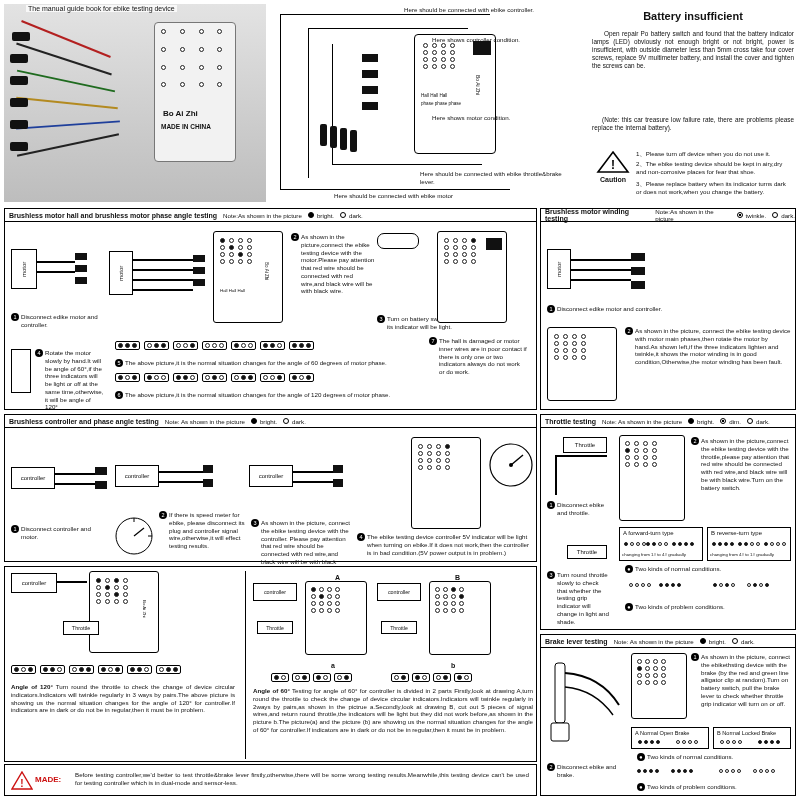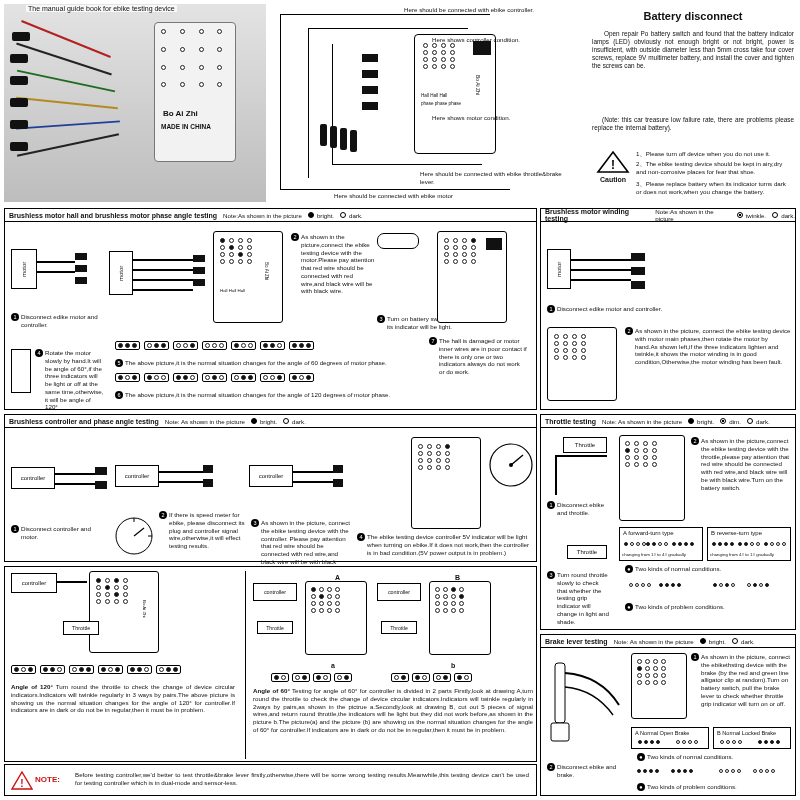--- a/index.html
+++ b/index.html
@@ -260,21 +260,21 @@
     <div class="connblk" style="left:78px;top:126px;width:7px;height:22px;border-radius:2px;"></div>
 
     <div class="txt" style="left:132px;top:2px;">Here should be connected with ebike controller.</div>
     <div class="txt" style="left:160px;top:32px;">Here shows controller condition.</div>
     <div class="txt" style="left:160px;top:110px;">Here shows motor condition.</div>
     <div class="txt" style="left:148px;top:166px;width:150px;">Here should be connected with ebike throttle&amp;brake lever.</div>
     <div class="txt" style="left:62px;top:188px;">Here should be connected with ebike motor</div>
   </div>
 
   <div style="position:absolute;left:590px;top:4px;width:206px;height:198px;">
-    <div style="position:absolute;left:0;top:6px;width:206px;text-align:center;font-size:11px;font-weight:bold;">Battery disconnect</div>
+    <div style="position:absolute;left:0;top:6px;width:206px;text-align:center;font-size:11px;font-weight:bold;">Battery insufficient</div>
     <div class="txt" style="left:2px;top:26px;width:202px;text-align:justify;text-indent:12px;font-size:6.4px;">Open repair Po battery switch and found that the battery indicator lamps (LED) obviously not enough bright or not bright, power is insufficient, with outside diameter less than 5mm cross take four cover screws, replace 9V multimeter battery, and install the cover and tighten the screws can be.</div>
     <div class="txt" style="left:2px;top:112px;width:202px;text-align:justify;text-indent:10px;font-size:6.4px;">(Note: this car treasure low failure rate, there are problems please replace the internal battery).</div>
 
     <div class="caution-tri" style="left:18px;top:148px;border-bottom-color:#fff;border-bottom-width:19px;"></div>
     <svg style="position:absolute;left:6px;top:146px;" width="34" height="24" viewBox="0 0 34 24">
       <polygon points="17,2 32,22 2,22" fill="#fff" stroke="#000" stroke-width="1.6"></polygon>
       <text x="17" y="19" font-size="12" font-family="Liberation Sans" text-anchor="middle" font-weight="bold">!</text>
     </svg>
     <div style="position:absolute;left:4px;top:172px;width:38px;text-align:center;font-size:7px;font-weight:bold;">Caution</div>
 
@@ -1046,17 +1046,17 @@
       <span class="bold">Angle of 60°</span>
       <span>Testing for angle of 60° for controller is divided in 2 parts Firstly,look at drawing A,turn round the throttle to check the change of device circular indicators.Indicators will twinkle regularly in 2ways by pairs,as shown in the pictrue a.Secondly,look at drawing B, cut out 5 pieces of signal wires,and return round throttle,the indicators will be light but they did not work before,as shown in the picture b.The picture(a) and the picture (b) are showing us the normal situation changes for the angle of 60° for controller.If indicators are in dark or do not be in regular,then it must be in problem.</span>
     </div>
   </div>
 
   <div class="panel" style="left:4px;top:764px;width:533px;height:32px;">
     <svg style="position:absolute;left:6px;top:6px;" width="22" height="20" viewBox="0 0 22 20">
       <polygon points="11,1 21,18 1,18" fill="#fff" stroke="#cc1111" stroke-width="1.4"></polygon>
       <text x="11" y="16" font-size="10" font-family="Liberation Sans" text-anchor="middle" font-weight="bold" fill="#cc1111">!</text>
     </svg>
-    <div class="note-red" style="position:absolute;left:30px;top:10px;font-size:8px;">NOTE:</div>
+    <div class="note-red" style="position:absolute;left:30px;top:10px;font-size:8px;">MADE:</div>
     <div class="txt" style="left:70px;top:6px;width:454px;text-align:justify;">Before testing controller,we'd better to test throttle&amp;brake lever firstly,otherwise,there will be some wrong testing results.Meanwhile,this testing device can't be used for testing controller which is in dual-mode and sensor-less.</div>
   </div>
 
 </div>
 
 </body></html>

